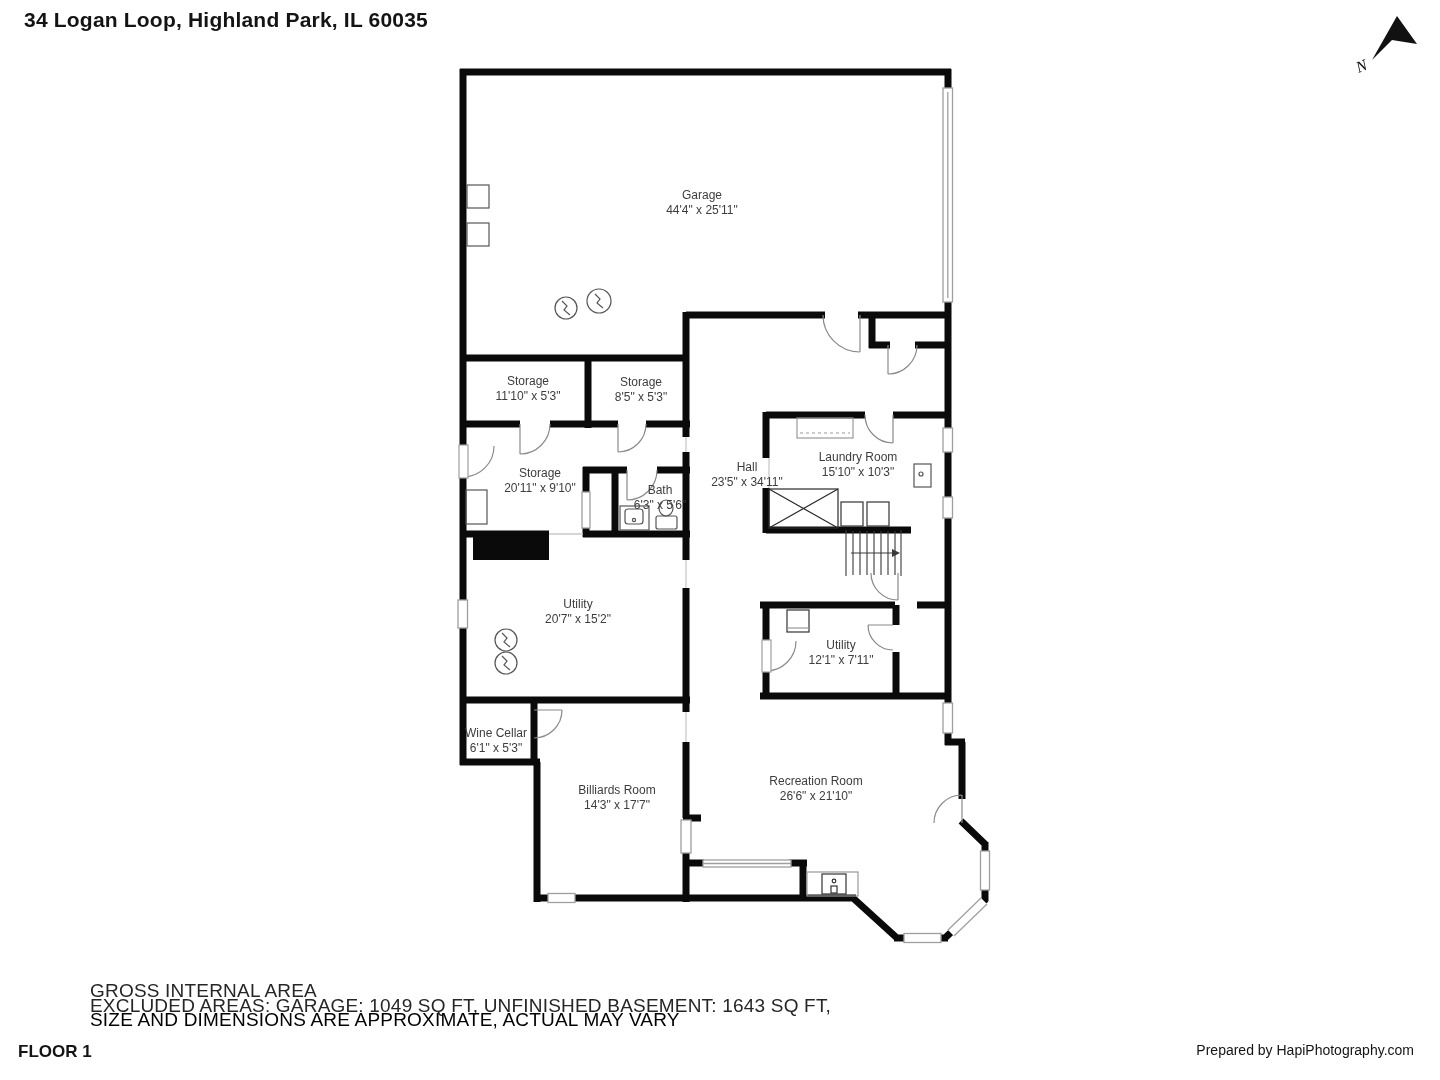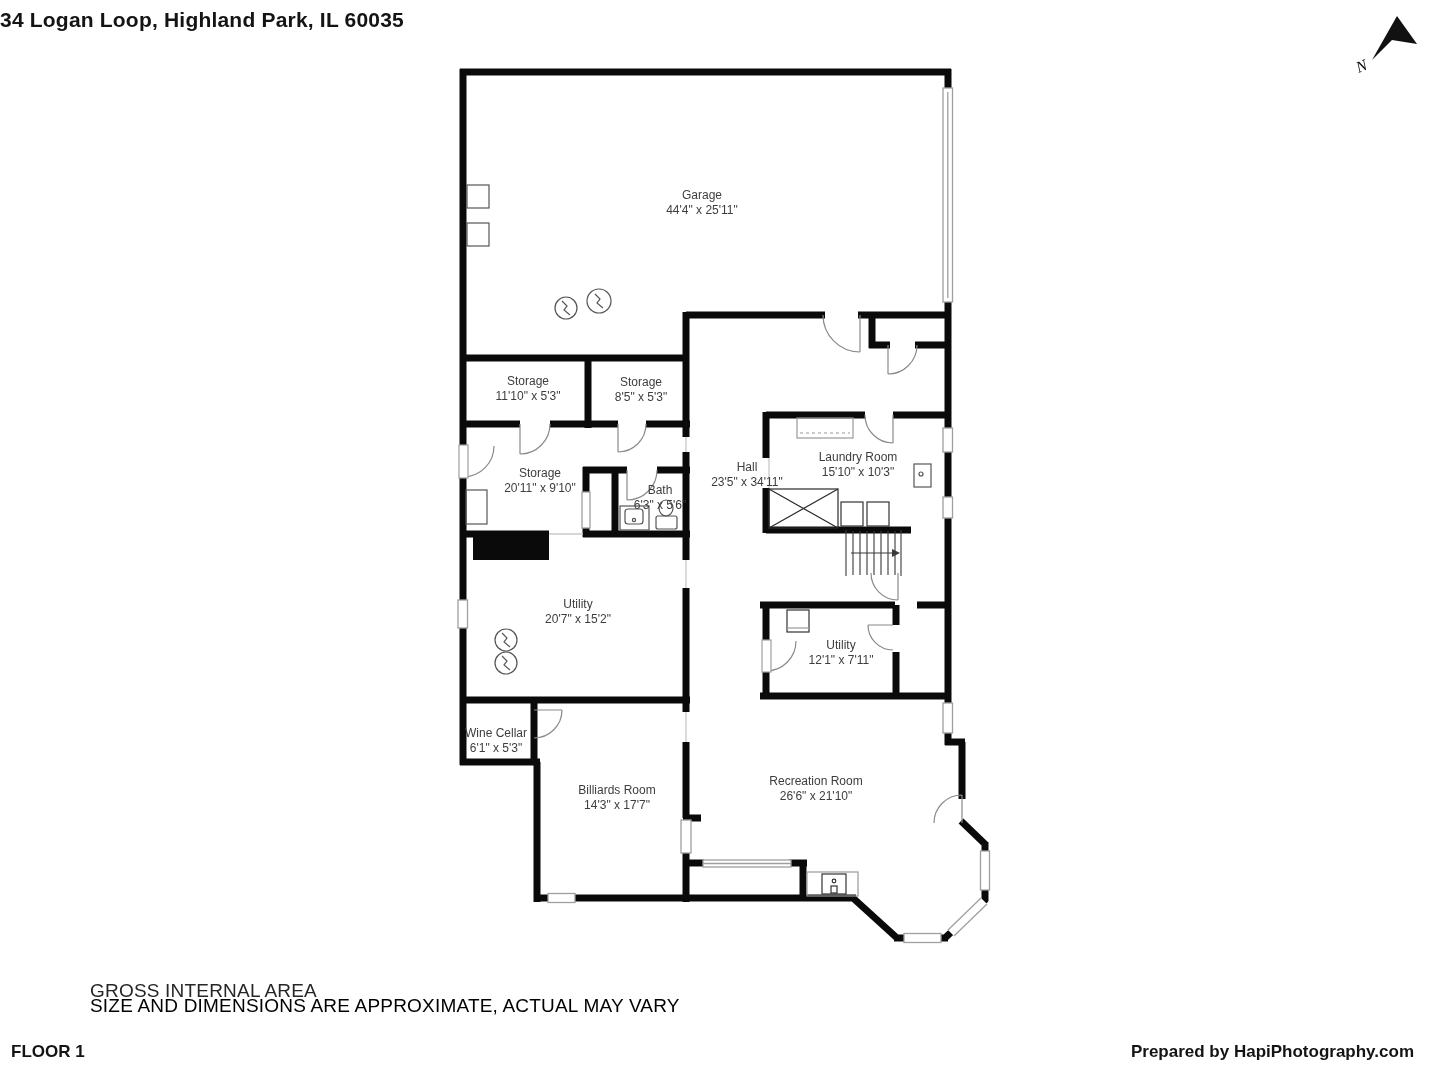--- a/index.html
+++ b/index.html
@@ -1,34 +1,34 @@
 <!DOCTYPE html>
 <html><head>
 <meta charset="utf-8">
 <style>
   html,body{margin:0;padding:0;}
   body{
     width:1440px;height:1080px;background:#ffffff;position:relative;
     font-family:"Liberation Sans", sans-serif;overflow:hidden;
   }
   .page-title{
-    position:absolute;top:8px;left:0;font-size:21px;font-weight:bold;color:#141414;
+    position:absolute;top:8px;left:24px;font-size:21px;font-weight:bold;color:#141414;
     letter-spacing:.2px;
   }
   .plan-svg{position:absolute;top:0;left:0;}
   .footer-block{
     position:absolute;top:984px;left:90px;width:1200px;
     font-size:19px;line-height:14.6px;color:#262626;letter-spacing:.2px;
   }
   .footer-block .disclaimer{color:#000000;}
   .floor-label{
-    position:absolute;top:1042px;left:11px;font-size:17px;font-weight:bold;color:#141414;
+    position:absolute;top:1042px;left:18px;font-size:17px;font-weight:bold;color:#141414;
   }
   .credit{
-    position:absolute;top:1042px;right:26px;font-size:17px;font-weight:bold;color:#141414;
+    position:absolute;top:1042px;right:26px;font-size:14px;font-weight:normal;color:#141414;
   }
   text.room-name, text.room-dims{
     font-family:"Liberation Sans", sans-serif;font-size:12px;fill:#3d3d3d;
   }
   text.north-n{font-family:"Liberation Serif", serif;font-size:16px;font-style:italic;fill:#111;}
 </style>
 </head>
 <body>
 
 <div class="page-title">34 Logan Loop, Highland Park, IL 60035</div>
@@ -211,17 +211,18 @@
   </g>
 
   <g>
     <polygon points="1397,16 1417,44 1392,40 1372,60" fill="#111111"></polygon>
     <text class="north-n" x="1356" y="72" transform="rotate(-22 1360 66)">N</text>
   </g>
 </svg>
 
 <div class="footer-block">
   <div>GROSS INTERNAL AREA</div>
+  <div>EXCLUDED AREAS: GARAGE: 1049 SQ FT, UNFINISHED BASEMENT: 1643 SQ FT,</div>
   <div class="disclaimer">SIZE AND DIMENSIONS ARE APPROXIMATE, ACTUAL MAY VARY</div>
 </div>
 
 <div class="floor-label">FLOOR 1</div>
 <div class="credit">Prepared by HapiPhotography.com</div>
 
 </body></html>

